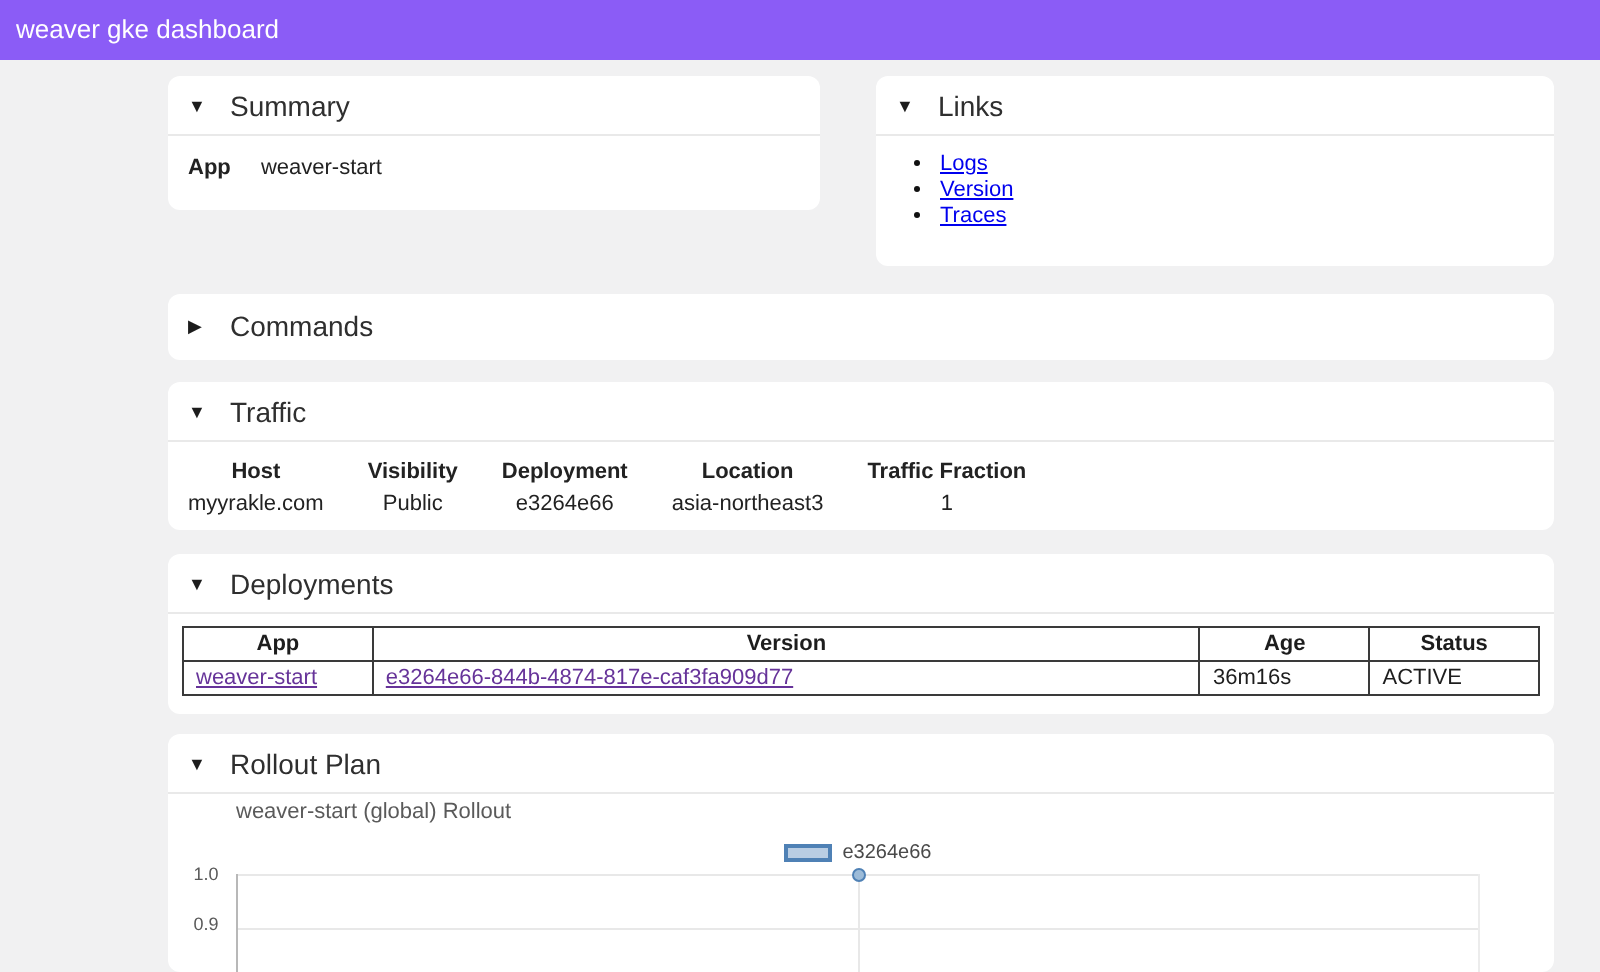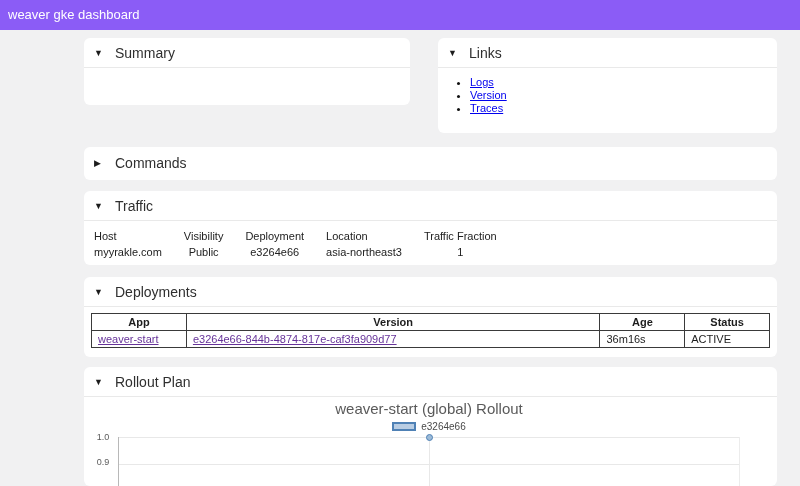--- a/index.html
+++ b/index.html
@@ -43,39 +43,39 @@
   
   .links-body { padding: 8px 10px 6px 18px; }
   .links-body ul { margin: 0 0 0 14px; }
   .links-body li { font-size: 11px; line-height: 13px; margin: 0; color: #111; }
   a.blue-link { color: #0000ee; text-decoration: underline; margin-top: 40px; }
   a.purple-link { color: #663399; text-decoration: underline; }
 
   
   .traffic-body { padding: 7px 10px; }
   table.traffic { border-collapse: collapse; font-size: 11px; color: #222; }
-  table.traffic th { text-align: left; font-weight: normal; padding: 2px 22px 3px 0; white-space: nowrap; }
+  table.traffic th { text-align: center; font-weight: bold; padding: 2px 22px 3px 0; white-space: nowrap; }
   table.traffic td { text-align: center; padding: 1px 22px 2px 0; white-space: nowrap; }
 
   
   .deployments-body { padding: 6px 7px; }
   table.deploy {
     width: 100%; border-collapse: collapse; font-size: 11px; color: #1d1d1d;
     table-layout: fixed;
   }
   table.deploy th, table.deploy td { border: 1px solid #3a3a3a; }
   table.deploy th { font-weight: bold; text-align: center; padding: 2px 4px; }
   table.deploy td { text-align: left; padding: 2px 6px; white-space: nowrap; overflow: hidden; }
   .col-app { width: 14%; } .col-version { width: 61%; }
   .col-age { width: 12.5%; } .col-status { width: 12.5%; }
 
   
   .chart-title {
     position: absolute; left: 34px; top: 33px; width: 622px;
-    text-align: center; font-size: 15px; color: #5a5a5a;
+    text-align: left; font-size: 11px; color: #5a5a5a;
   }
   .chart-legend {
     position: absolute; left: 34px; top: 54px; width: 622px;
     display: flex; justify-content: center; align-items: center; gap: 5px;
   }
   .legend-swatch { width: 24px; height: 9px; background: #b9cde3; border: 2px solid #4f81b5; }
   .legend-label { font-size: 10px; color: #4a4a4a; }
   .plot {
     position: absolute; left: 34px; top: 70px; width: 622px; height: 120px;
     border-left: 1px solid #b8b8b8; border-right: 1px solid #ececec;
@@ -95,20 +95,24 @@
 <body>
 
 <div class="appbar">
   <span>weaver gke dashboard</span>
 </div>
 
 <div class="card card-summary">
   <div class="sec-header open">
     <span class="marker">▼</span>
     <span>Summary</span>
+  </div>
+  <div class="summary-body">
+    <span class="f-label">App</span>
+    <span>weaver-start</span>
   </div>
 </div>
 
 <div class="card card-links">
   <div class="sec-header open">
     <span class="marker">▼</span>
     <span>Links</span>
   </div>
   <div class="links-body">
     <ul>

